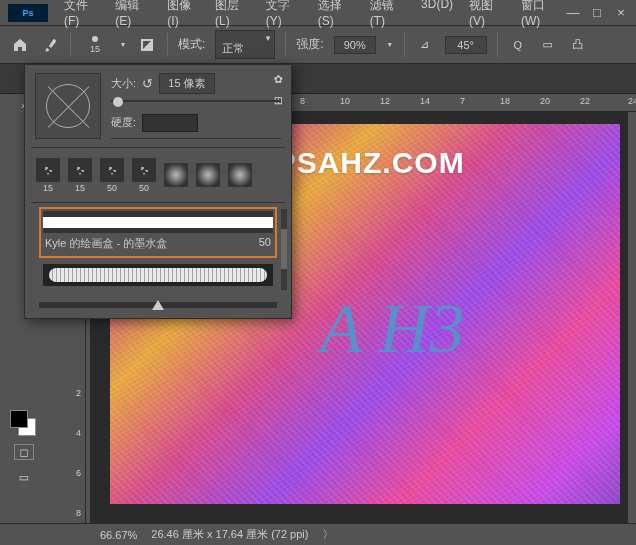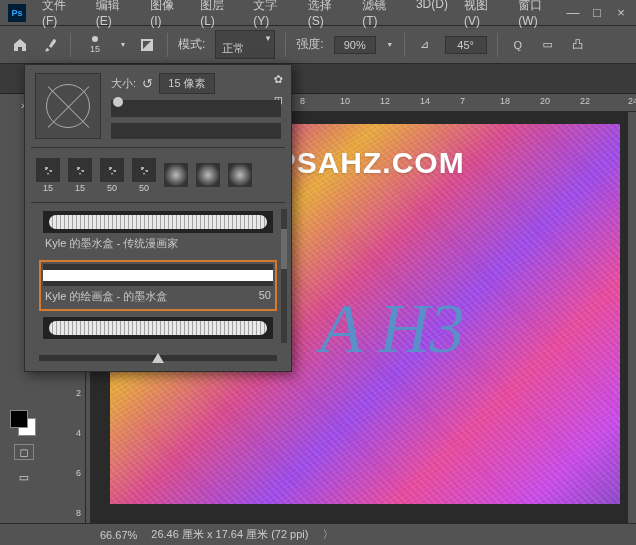--- a/index.html
+++ b/index.html
@@ -1,18 +1,18 @@
 <!DOCTYPE html>
 <html><head>
 <meta charset="utf-8">
 <style>
 *{margin:0;padding:0;box-sizing:border-box;font-family:"Microsoft YaHei",Arial,sans-serif;font-size:11px;color:#ccc}
 body{background:#535353;width:636px;height:545px;overflow:hidden;position:relative}
 .titlebar{height:26px;background:#535353;display:flex;align-items:center;padding:0 8px;border-bottom:1px solid #2a2a2a}
-.ps-logo{width:18px;height:18px;background:#001e36;display:flex;align-items:center;justify-content:center;font-size:9px;font-weight:bold;color:#31a8ff;margin-right:10px}
+.ps-logo{width:40px;height:18px;background:#001e36;display:flex;align-items:center;justify-content:center;font-size:9px;font-weight:bold;color:#31a8ff;margin-right:10px}
 .menubar{display:flex;gap:4px;flex:1}
 .menu-item{padding:2px 6px;cursor:pointer;font-size:12px}
 .window-controls{display:flex;gap:10px;margin-left:auto}
 .win-btn{width:14px;text-align:center;cursor:pointer;font-size:13px}
 .toolbar{height:38px;background:#535353;display:flex;align-items:center;padding:0 10px;gap:10px;border-bottom:1px solid #2a2a2a}
 .tool-btn{width:20px;height:20px;display:flex;align-items:center;justify-content:center;cursor:pointer}
 .brush-preview{width:28px;height:28px;display:flex;flex-direction:column;align-items:center;justify-content:center;position:relative}
 .brush-dot{width:6px;height:6px;background:#ccc;border-radius:50%}
 .brush-num{font-size:9px;margin-top:2px}
 .dropdown-arrow{width:8px;display:flex;align-items:center;justify-content:center;font-size:8px}
@@ -204,20 +204,24 @@
     </div>
     <div class="bp-controls">
       <div class="bp-row">
         <span>大小:</span>
         <span class="reset-icon">↺</span>
         <div class="input-box" style="width:56px">15 像素</div>
       </div>
       <div class="bp-slider">
           <div class="bp-thumb"></div>
         </div>
+      <div class="bp-row" style="margin-top:6px">
+        <span>硬度:</span>
+        <div class="bp-hardness-box"></div>
+      </div>
       <div class="bp-slider"></div>
     </div>
   </div>
   <div class="bp-divider"></div>
   <div class="bp-presets" id="presets-row">
       <div class="preset-item">
         <div class="preset-thumb spat"></div>
         <div class="preset-num">15</div>
       </div>
       <div class="preset-item">
@@ -240,29 +244,20 @@
         <div class="preset-thumb soft"></div>
         <div class="preset-num"></div>
       </div>
       <div class="preset-item">
         <div class="preset-thumb soft"></div>
         <div class="preset-num"></div>
       </div>
     </div>
   <div class="bp-divider"></div>
   <div class="bp-strokes" id="strokes-list">
-    <div class="stroke-item">
-        <div class="stroke-preview">
-          <div class="stroke-white rough"></div>
-        </div>
-        <div class="stroke-label">
-          <span>Kyle 的墨水盒 - 传统漫画家</span>
-          <span></span>
-        </div>
-      </div>
       <div class="stroke-item selected">
         <div class="stroke-preview sel-bg">
           <div class="stroke-dark"></div>
           <div class="stroke-dark2"></div>
         </div>
         <div class="stroke-label">
           <span>Kyle 的绘画盒 - 的墨水盒</span>
           <span>50</span>
         </div>
       </div>

